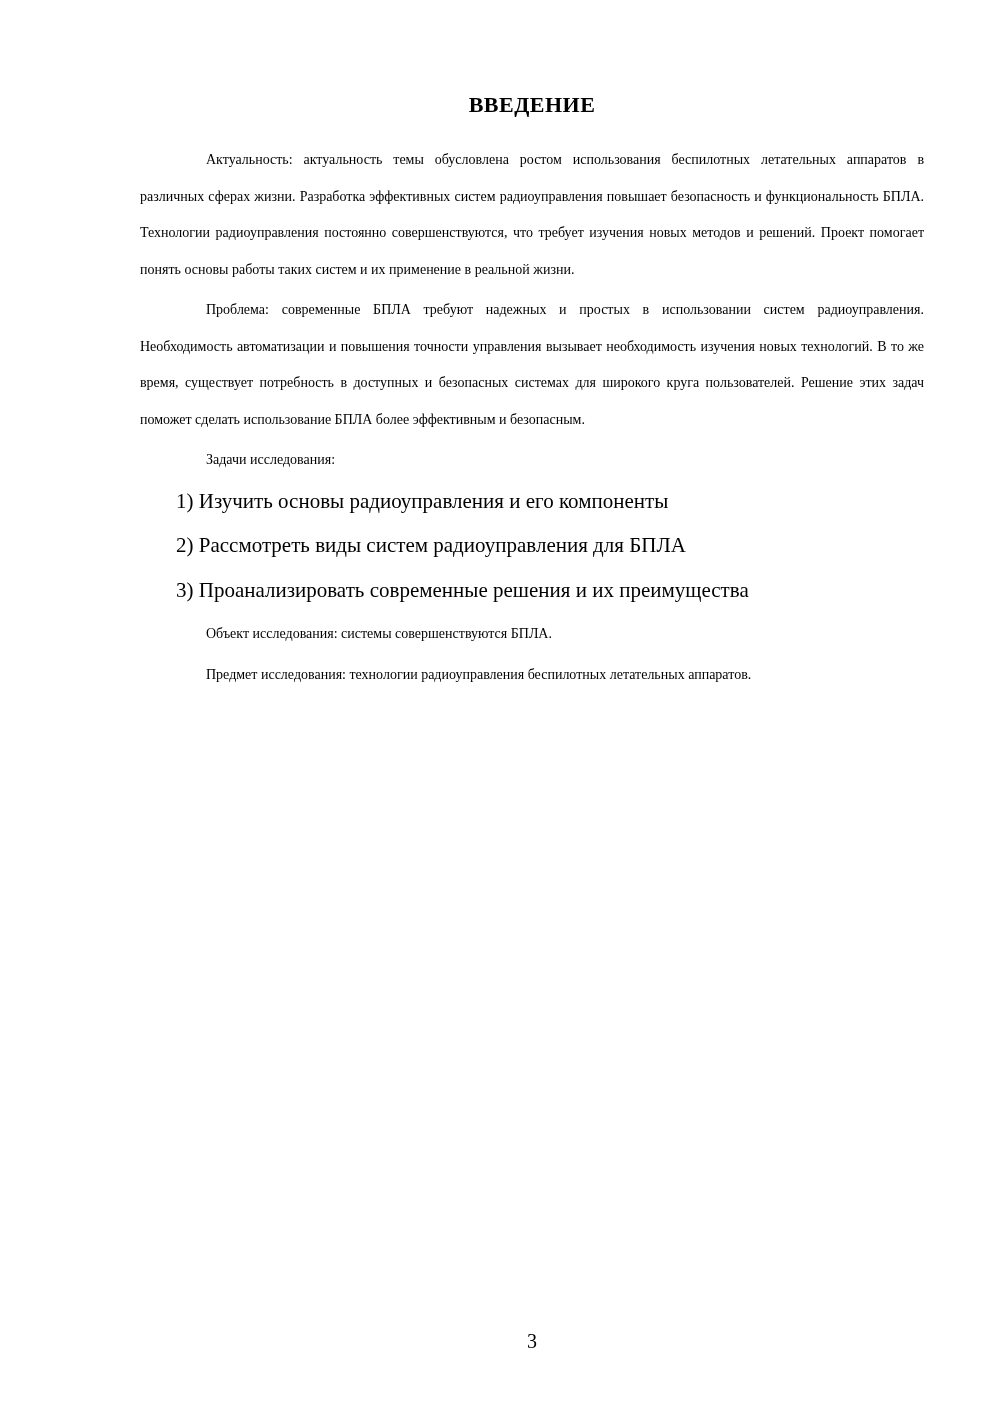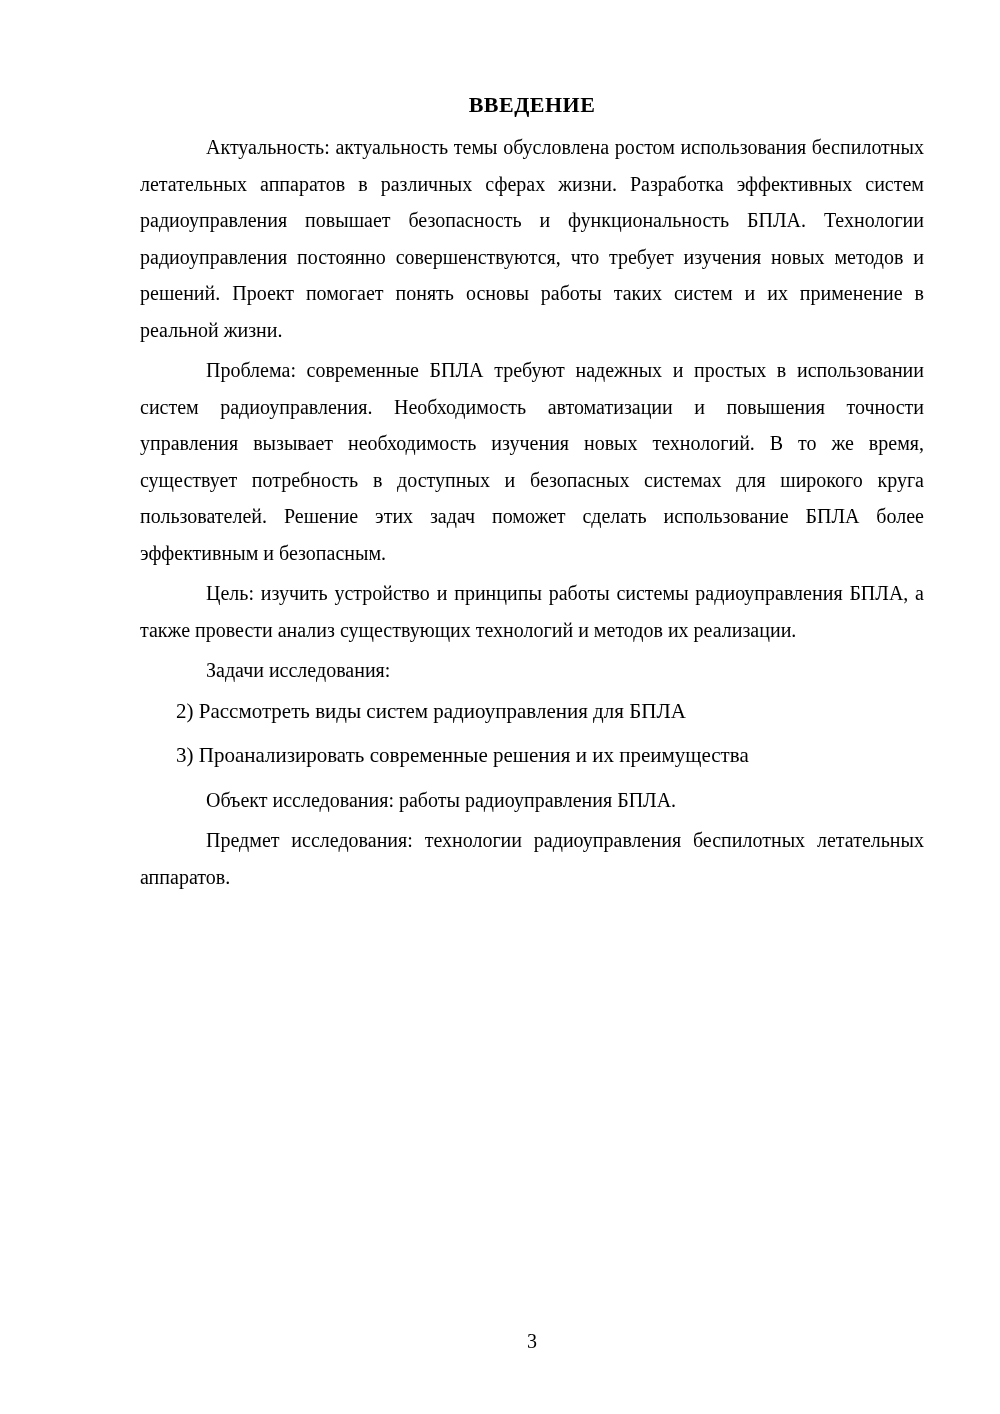--- a/index.html
+++ b/index.html
@@ -15,25 +15,25 @@
   }
   .page {
     position: absolute;
     inset: 0;
     padding: 92px 76px 0 140px;
   }
   .doc-title {
     font-size: 22px;
     font-weight: bold;
     text-align: center;
-    margin: 0 0 11px 0;
+    margin: 0 0 24px 0;
     letter-spacing: 0.5px;
   }
   .body-par {
-    font-size: 20px;
+    font-size: 14px;
     line-height: 36.5px;
     text-align: justify;
     text-indent: 66px;
     margin: 0 0 4px 0;
   }
   .task-list {
     margin: 4px 0 4px 0;
   }
   .task-item {
     font-size: 21px;
@@ -57,29 +57,29 @@
 <body>
 
 <div class="page">
 
   <h1 class="doc-title">ВВЕДЕНИЕ</h1>
 
   <p class="body-par">Актуальность: актуальность темы обусловлена ростом использования беспилотных летательных аппаратов в различных сферах жизни. Разработка эффективных систем радиоуправления повышает безопасность и функциональность БПЛА. Технологии радиоуправления постоянно совершенствуются, что требует изучения новых методов и решений. Проект помогает понять основы работы таких систем и их применение в реальной жизни.</p>
 
   <p class="body-par">Проблема: современные БПЛА требуют надежных и простых в использовании систем радиоуправления. Необходимость автоматизации и повышения точности управления вызывает необходимость изучения новых технологий. В то же время, существует потребность в доступных и безопасных системах для широкого круга пользователей. Решение этих задач поможет сделать использование БПЛА более эффективным и безопасным.</p>
 
-  <p class="body-par">Цель: изучить устройство и принципы работы системы радиоуправления БПЛА, а также провести анализ существующих технологий и методов их реализации.</p>
 
   <p class="body-par">Задачи исследования:</p>
 
   <div class="task-list">
+    <p class="task-item">1) Изучить основы радиоуправления и его компоненты</p>
     <p class="task-item">2) Рассмотреть виды систем радиоуправления для БПЛА</p>
     <p class="task-item">3) Проанализировать современные решения и их преимущества</p>
   </div>
 
-  <p class="body-par">Объект исследования: работы радиоуправления БПЛА.</p>
+  <p class="body-par">Объект исследования: системы совершенствуются БПЛА.</p>
 
   <p class="body-par">Предмет исследования: технологии радиоуправления беспилотных летательных аппаратов.</p>
 
 
 </div>
 
 <div class="page-number">3</div>
 
 </body></html>

